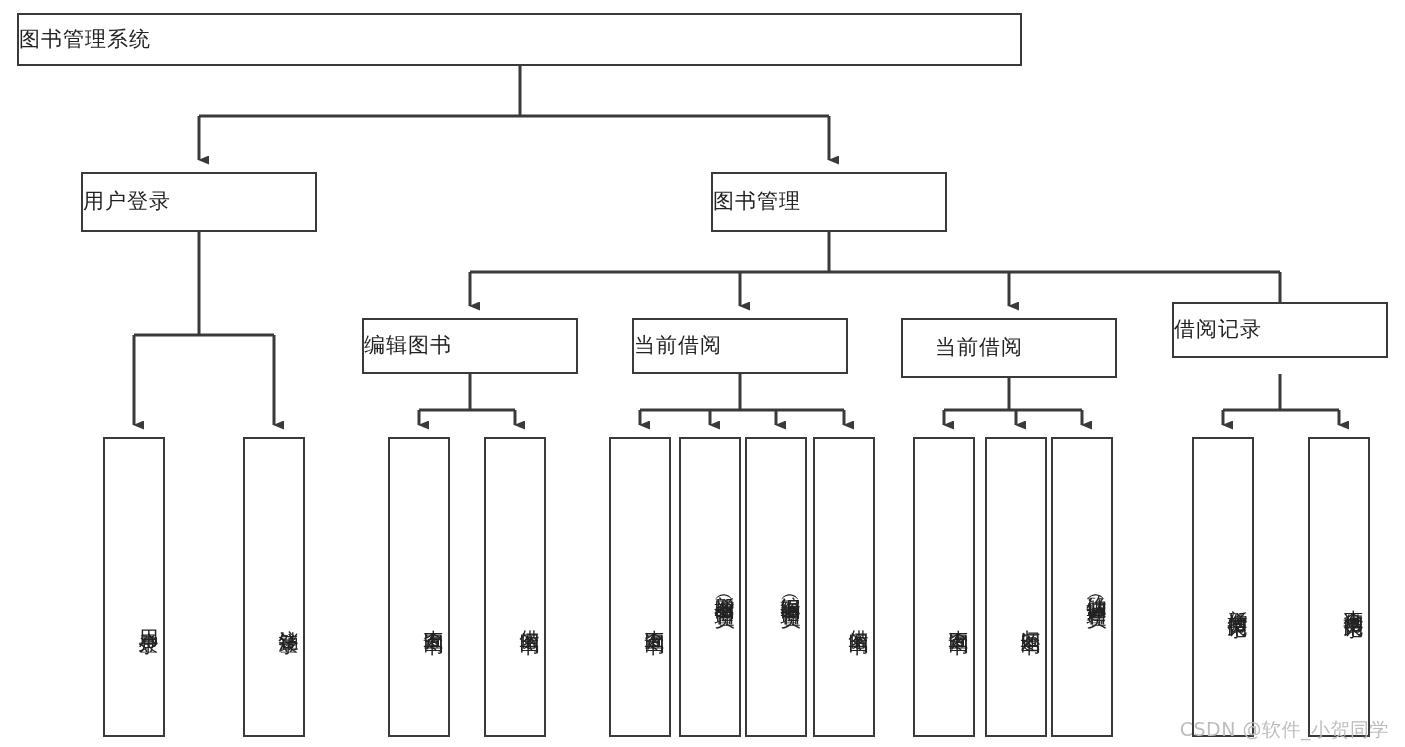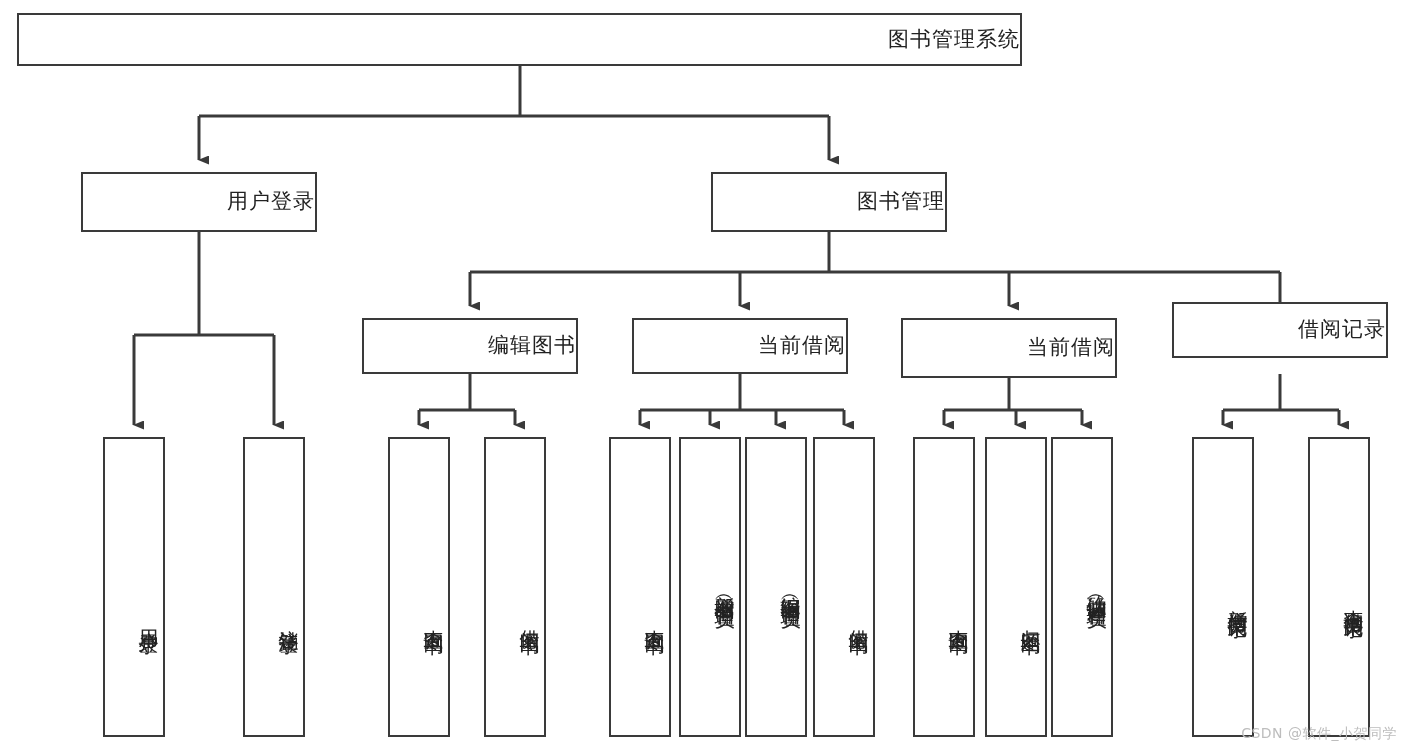--- a/index.html
+++ b/index.html
@@ -26,21 +26,21 @@
     height: 747px;
     pointer-events: none;
   }
   .node {
     position: absolute;
     box-sizing: border-box;
     border: 2px solid #3a3a3a;
     background: #ffffff;
     display: flex;
     align-items: center;
-    justify-content: flex-end;
+    justify-content: flex-start;
     color: #222222;
   }
   .node.h-node {
     font-size: 21px;
     letter-spacing: 1px;
     line-height: 1.2;
   }
   .node.v-node {
     font-size: 20px;
     writing-mode: vertical-rl;
@@ -52,23 +52,23 @@
   }
   .node.v-node.v-top {
     align-items: flex-start;
   }
   .node-label {
     display: block;
     white-space: pre-line;
   }
   .watermark {
     position: absolute;
-    right: 8px;
+    right: 16px;
     bottom: 4px;
-    font-size: 14px;
+    font-size: 19px;
     color: #bdbdbd;
     letter-spacing: 0.5px;
     white-space: nowrap;
     font-family: "DejaVu Sans", "Liberation Sans", sans-serif;
     margin-left: 30px;
   }
 </style>
 </head>
 <body>
 
@@ -137,21 +137,21 @@
   </svg>
 
   <div class="node h-node" style="left:17px; top:13px; width:1005px; height:53px;">
     <span class="node-label">图书管理系统</span>
   </div>
 
   <div class="node h-node" style="left:81px; top:172px; width:236px; height:60px;">
     <span class="node-label">用户登录</span>
   </div>
 
-  <div class="node h-node" style="left:711px; top:172px; width:236px; height:60px;padding-left:32px;">
+  <div class="node h-node" style="left:711px; top:172px; width:236px; height:60px;">
     <span class="node-label">图书管理</span>
   </div>
 
   <div class="node h-node" style="left:362px; top:318px; width:216px; height:56px;">
     <span class="node-label">编辑图书</span>
   </div>
 
   <div class="node h-node" style="left:632px; top:318px; width:216px; height:56px;">
     <span class="node-label">当前借阅</span>
   </div>

